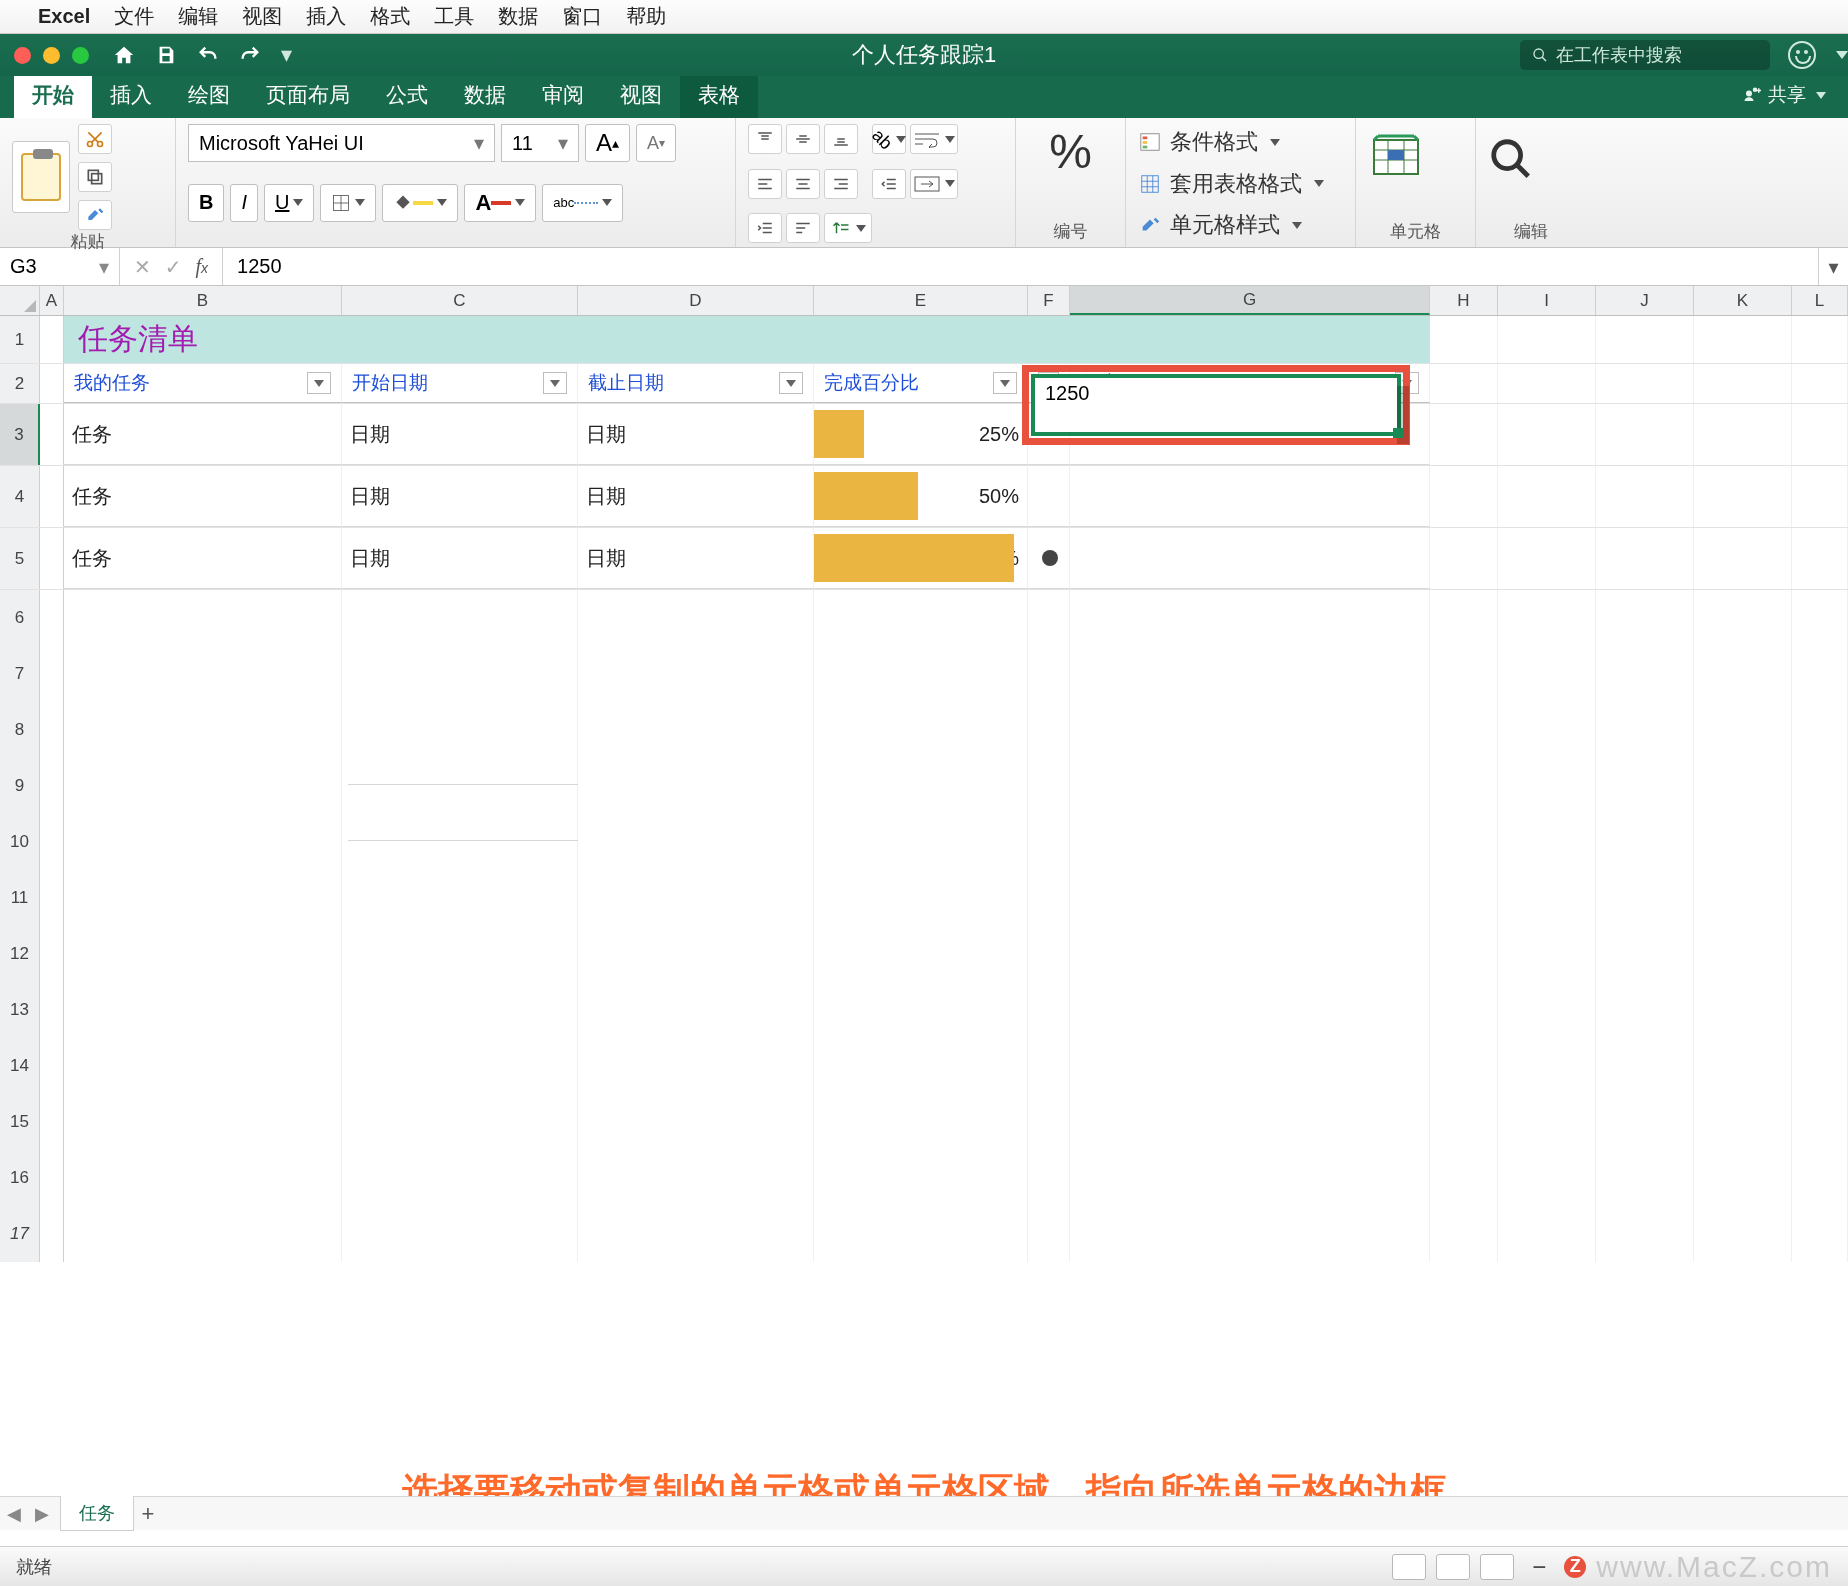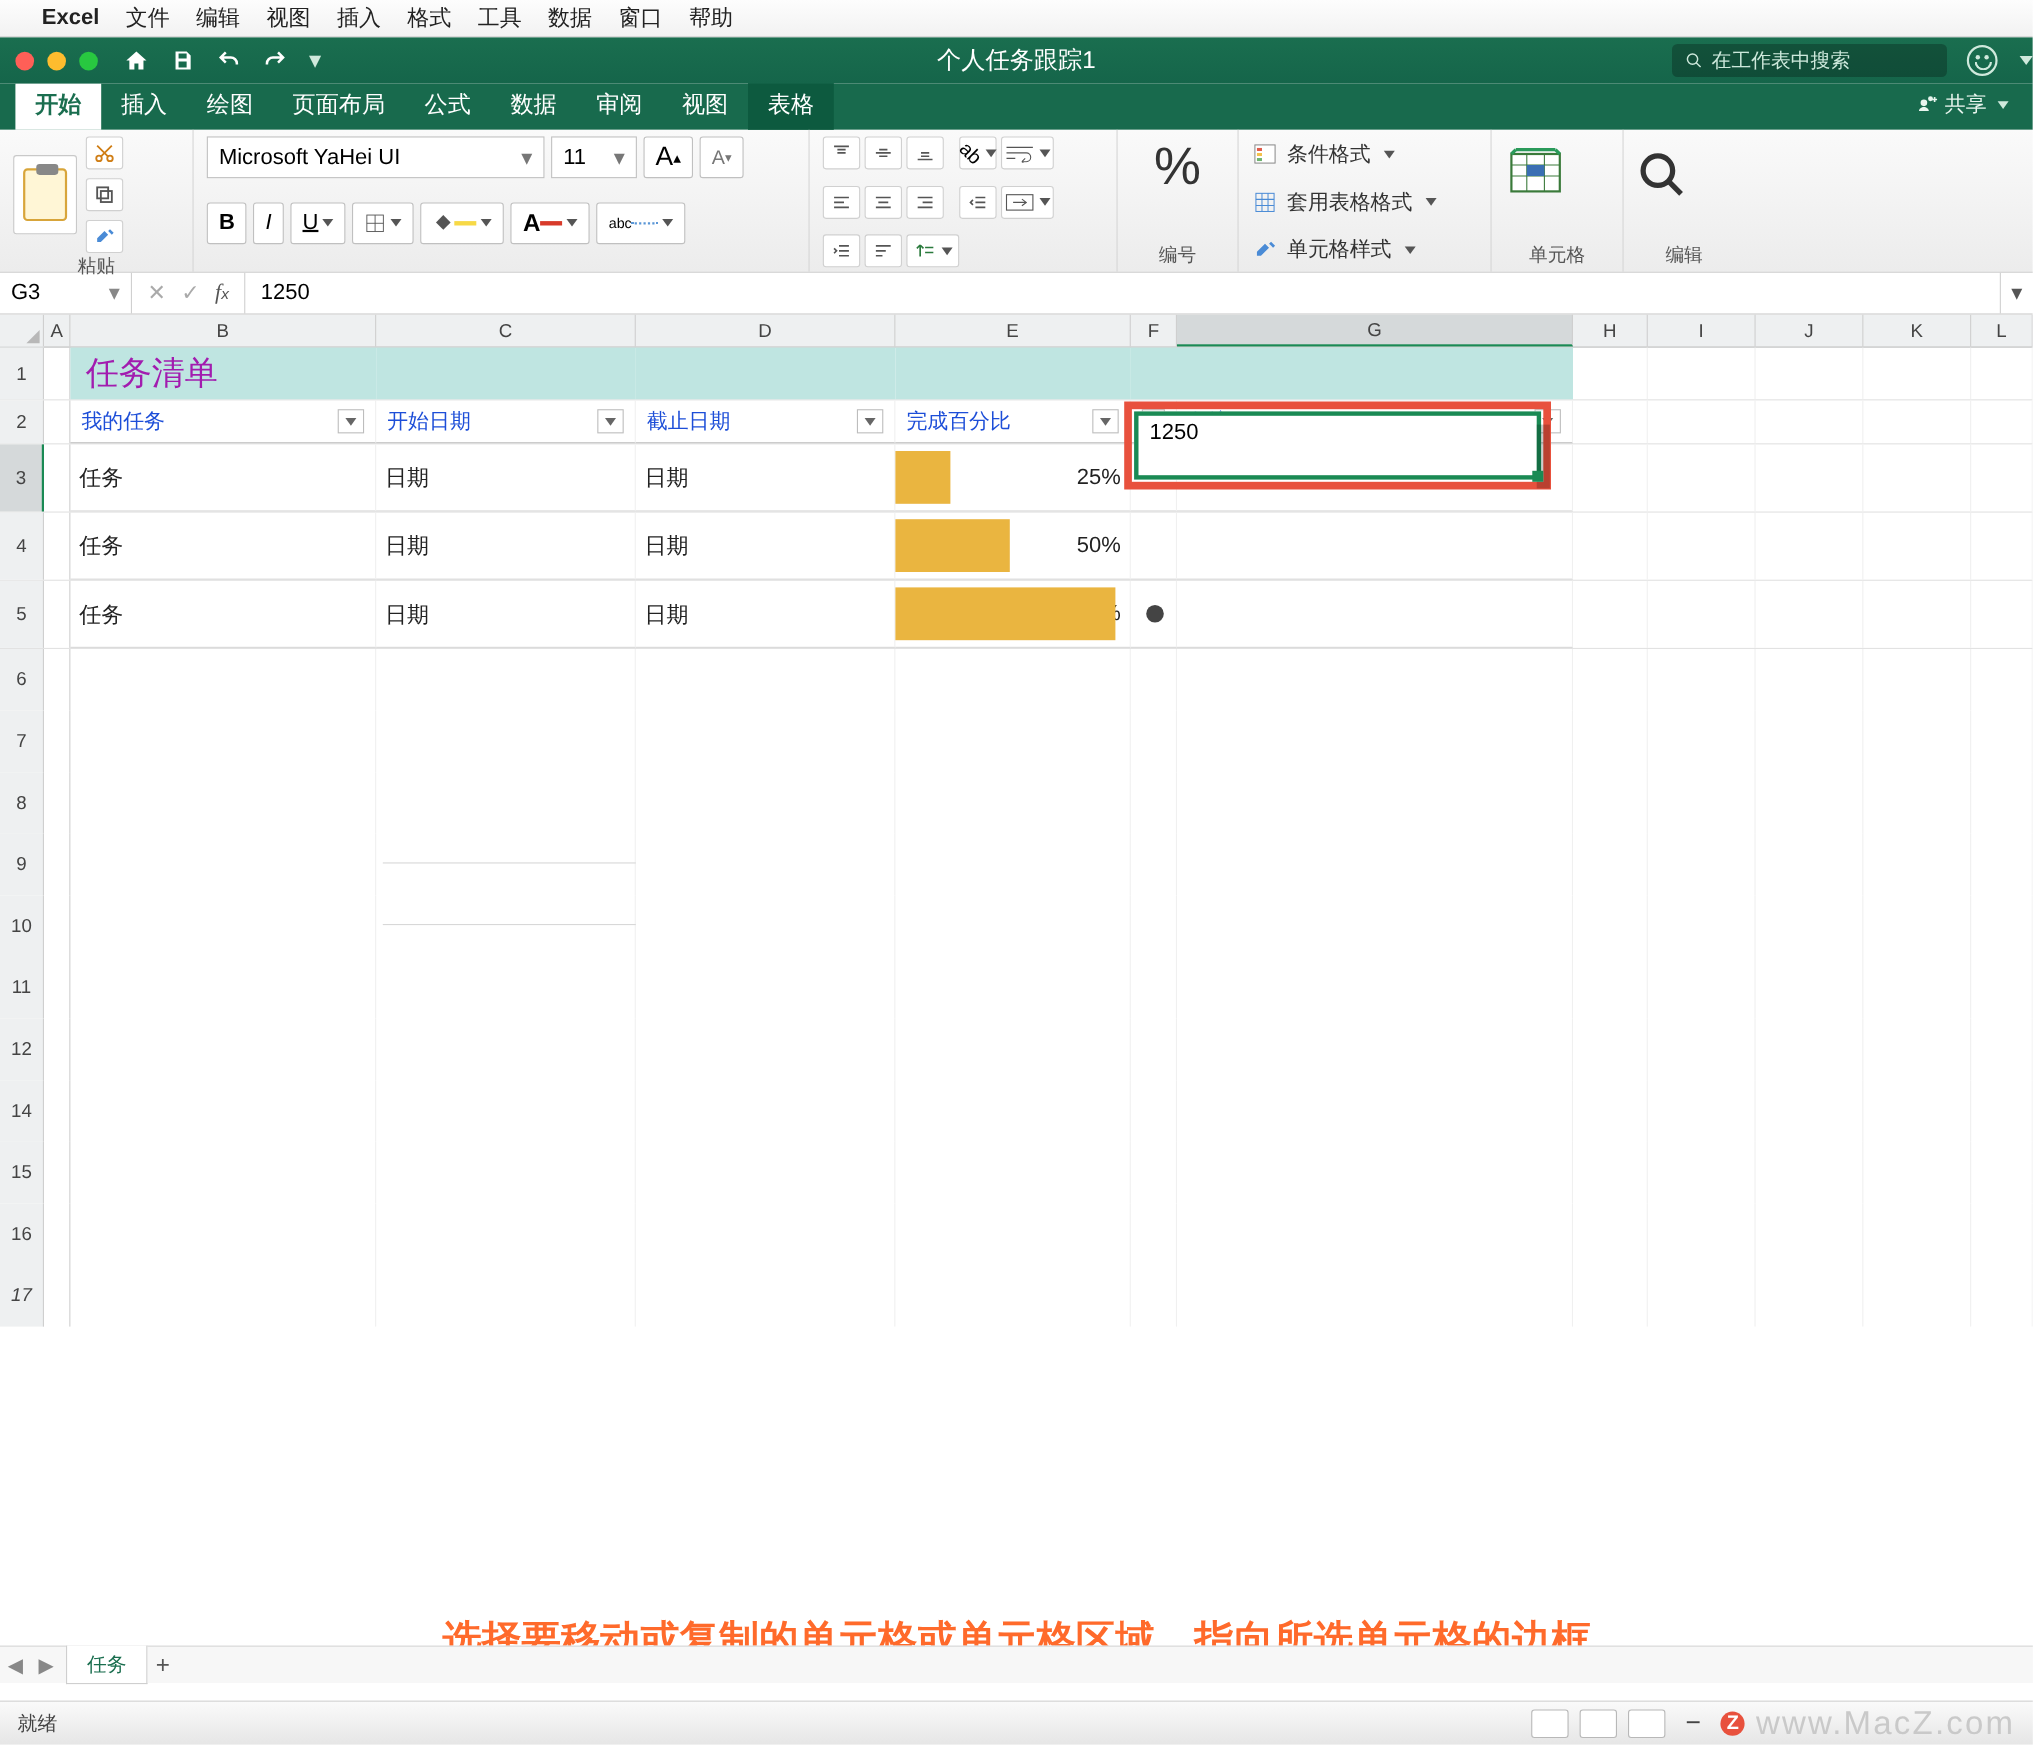--- a/index.html
+++ b/index.html
@@ -37,21 +37,21 @@
 .group { border-right:1px solid #d6d6d6; padding:6px 12px 4px; display:flex; flex-direction:column; justify-content:space-between; }
 .group .lbl { text-align:center; font-size:17px; color:#555; }
 .btnrow { display:flex; align-items:center; gap:8px; }
 .bigbtn { width:58px; height:72px; border:1px solid #c9c9c9; border-radius:3px; background:#fff; display:flex; align-items:center; justify-content:center; }
 .clipb { width:40px; height:48px; background:#fff6d6; border:2px solid #d8a53a; border-radius:4px; position:relative; }
 .clipb::before{content:"";position:absolute;top:-6px;left:10px;width:20px;height:10px;background:#888;border-radius:3px;}
 .mini { width:34px; height:30px; border:1px solid #d0d0d0; border-radius:3px; background:#fff; display:flex; align-items:center; justify-content:center; font-size:18px; }
 .font-sel { height:38px; border:1px solid #c0c0c0; background:#fff; display:flex; align-items:center; padding:0 10px; font-size:20px; gap:6px; }
 .font-sel .dd { margin-left:auto; color:#777; }
 .chip{height:38px;border:1px solid #c0c0c0;background:#fff;border-radius:3px;display:flex;align-items:center;justify-content:center;padding:0 10px;font-size:20px;}
-.stylelink { display:flex; align-items:center; gap:8px; font-size:19px; color:#333; padding:3px 0; }
+.stylelink { display:flex; align-items:center; gap:8px; font-size:22px; color:#333; padding:3px 0; }
 .stylelink .ic{width:24px;height:24px;display:inline-flex;align-items:center;justify-content:center;}
 .tri{display:inline-block;width:0;height:0;border-left:5px solid transparent;border-right:5px solid transparent;border-top:7px solid #555;margin-left:4px;}
 
 
 .fbar { height:38px; border-bottom:1px solid #c5c5c5; background:#fff; display:flex; align-items:center; font-size:20px; }
 .namebox { width:120px; border-right:1px solid #d0d0d0; padding:0 10px; display:flex; align-items:center; justify-content:space-between; height:100%; }
 .fctl { display:flex; gap:14px; padding:0 14px; color:#777; border-right:1px solid #d0d0d0; height:100%; align-items:center; font-size:20px; }
 .fx { font-style:italic; font-family:Georgia,serif; color:#555; }
 .fval { padding:0 14px; flex:1; }
 .exp { width:30px; text-align:center; color:#555; border-left:1px solid #d0d0d0; height:100%; display:flex; align-items:center; justify-content:center; }
@@ -635,20 +635,35 @@
         <div class="cell" style="width: 214px;"></div>
         <div class="cell" style="width: 42px;"></div>
         <div class="cell" style="width: 360px;"></div>
         <div class="cell" style="width: 68px;"></div>
         <div class="cell" style="width: 98px;"></div>
         <div class="cell" style="width: 98px;"></div>
         <div class="cell" style="width: 98px;"></div>
         <div class="cell" style="width: 56px;"></div>
       </div>
       <div class="row" style="height: 56px; border-bottom: none;">
+        <div class="rh">13</div>
+        <div class="cell" style="width: 24px; border-right: 1px solid rgb(207, 207, 207);"></div>
+        <div class="cell" style="width: 278px;"></div>
+        <div class="cell" style="width: 236px;"></div>
+        <div class="cell" style="width: 236px;"></div>
+        <div class="cell" style="width: 214px;"></div>
+        <div class="cell" style="width: 42px;"></div>
+        <div class="cell" style="width: 360px;"></div>
+        <div class="cell" style="width: 68px;"></div>
+        <div class="cell" style="width: 98px;"></div>
+        <div class="cell" style="width: 98px;"></div>
+        <div class="cell" style="width: 98px;"></div>
+        <div class="cell" style="width: 56px;"></div>
+      </div>
+      <div class="row" style="height: 56px; border-bottom: none;">
         <div class="rh">14</div>
         <div class="cell" style="width: 24px; border-right: 1px solid rgb(207, 207, 207);"></div>
         <div class="cell" style="width: 278px;"></div>
         <div class="cell" style="width: 236px;"></div>
         <div class="cell" style="width: 236px;"></div>
         <div class="cell" style="width: 214px;"></div>
         <div class="cell" style="width: 42px;"></div>
         <div class="cell" style="width: 360px;"></div>
         <div class="cell" style="width: 68px;"></div>
         <div class="cell" style="width: 98px;"></div>

